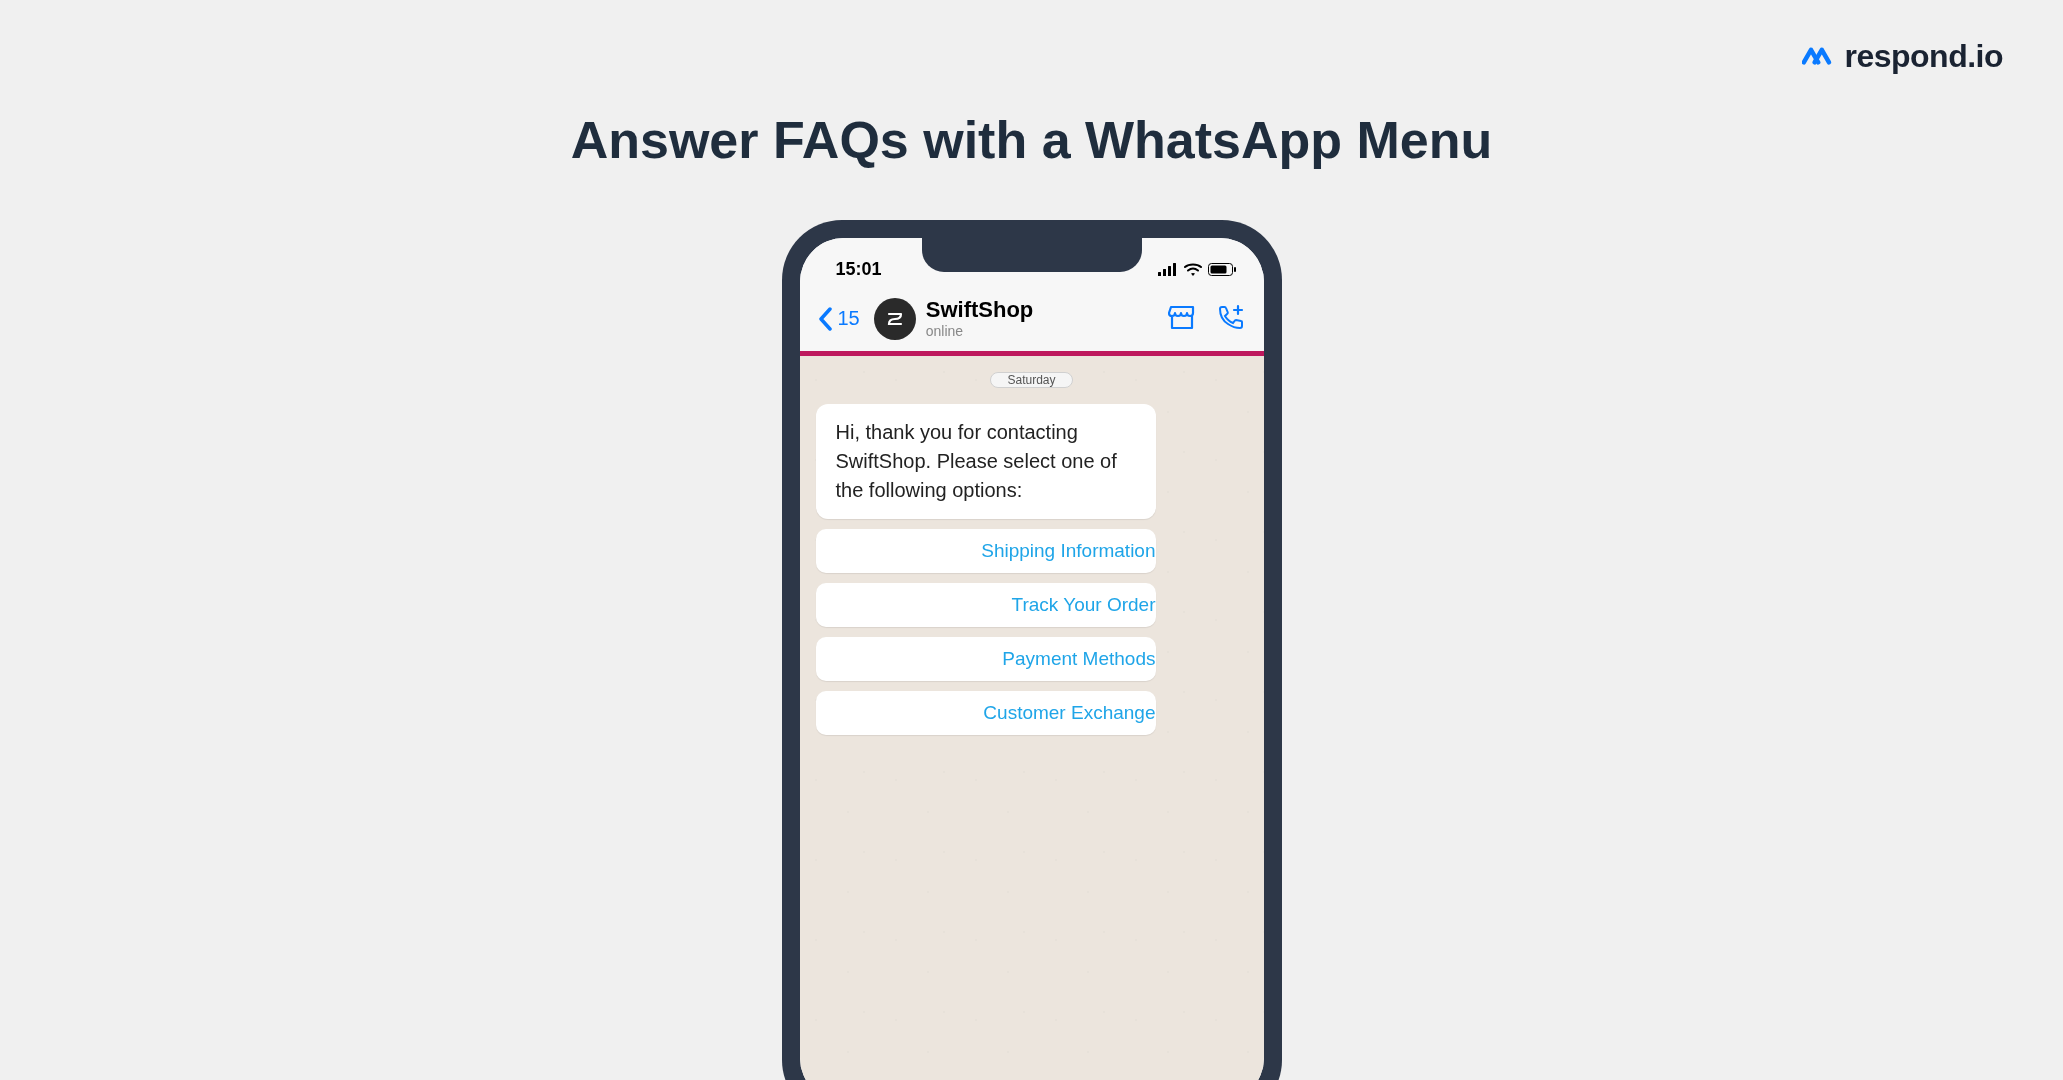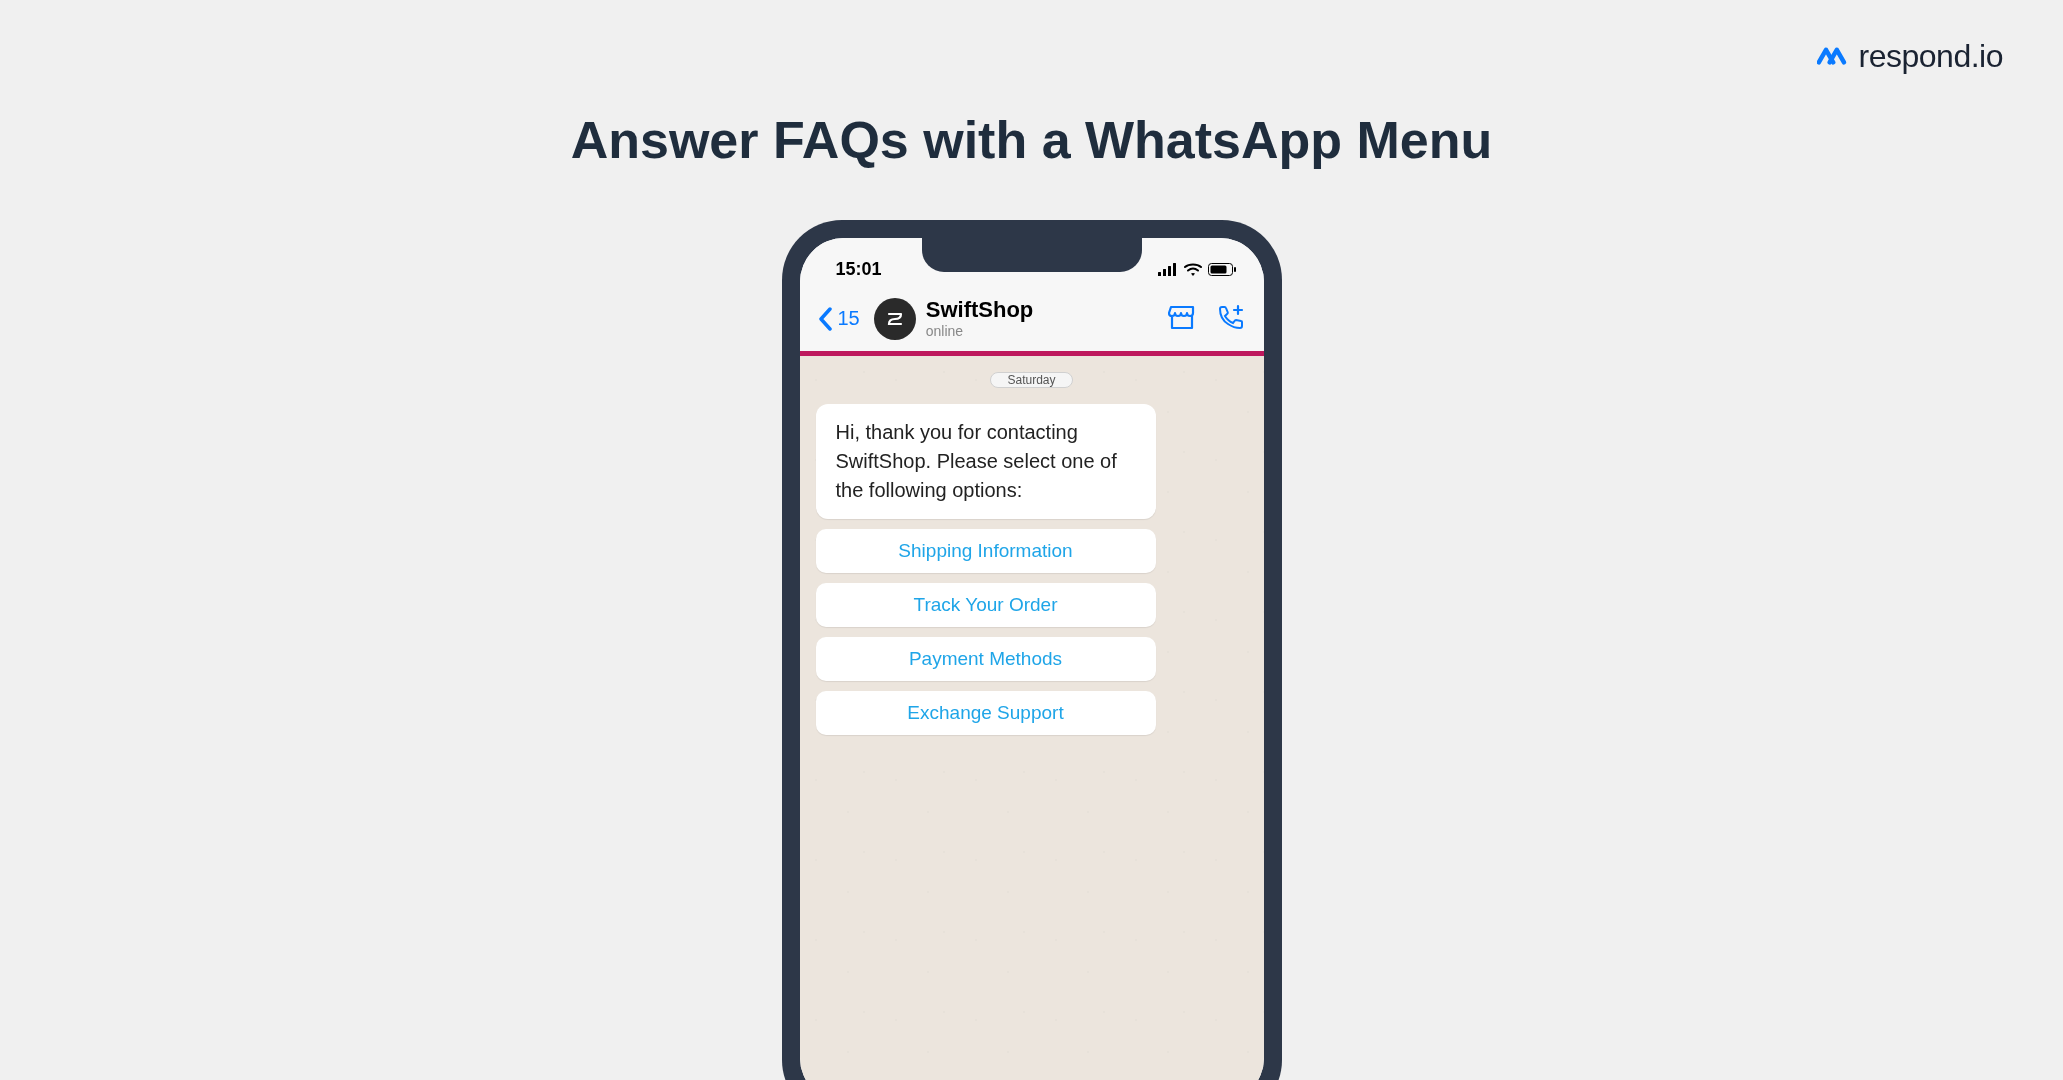--- a/index.html
+++ b/index.html
@@ -26,21 +26,21 @@
       gap: 6px;
     }
     
     .logo-icon {
       width: 36px;
       height: 26px;
     }
     
     .logo-text {
       font-size: 32px;
-      font-weight: 400;
+      font-weight: 700;
       color: #1a2332;
       letter-spacing: -0.5px;
     }
     
     .heading {
       position: absolute;
       top: 110px;
       left: 50%;
       transform: translateX(-50%);
       font-size: 52px;
@@ -215,21 +215,21 @@
     
     .option-button {
       background: #fff;
       border: none;
       border-radius: 10px;
       width: 340px;
       padding: 11px 0;
       font-size: 19px;
       font-weight: 500;
       color: #1fa5e8;
-      text-align: center;
+      text-align: right;
       box-shadow: 0 1px 1px rgba(0,0,0,0.08);
       cursor: pointer;
     }
   </style>
 </head>
 <body>
 
 <div class="logo">
   <svg class="logo-icon" viewBox="0 0 40 28">
     <path d="M2 20 L10 6 L18 20" stroke="#0a7aff" stroke-width="5" fill="none" stroke-linecap="round" stroke-linejoin="round"></path>
@@ -302,18 +302,18 @@
       </div>
 
       <div class="chat-body">
         <div class="date-pill">Saturday</div>
 
         <div class="message-bubble">Hi, thank you for contacting SwiftShop. Please select one of the following options:</div>
 
         <button class="option-button">Shipping Information</button>
         <button class="option-button">Track Your Order</button>
         <button class="option-button">Payment Methods</button>
-        <button class="option-button">Exchange Support</button>
+        <button class="option-button">Customer Exchange</button>
       </div>
 
     </div>
   </div>
 </div>
 
 </body></html>

